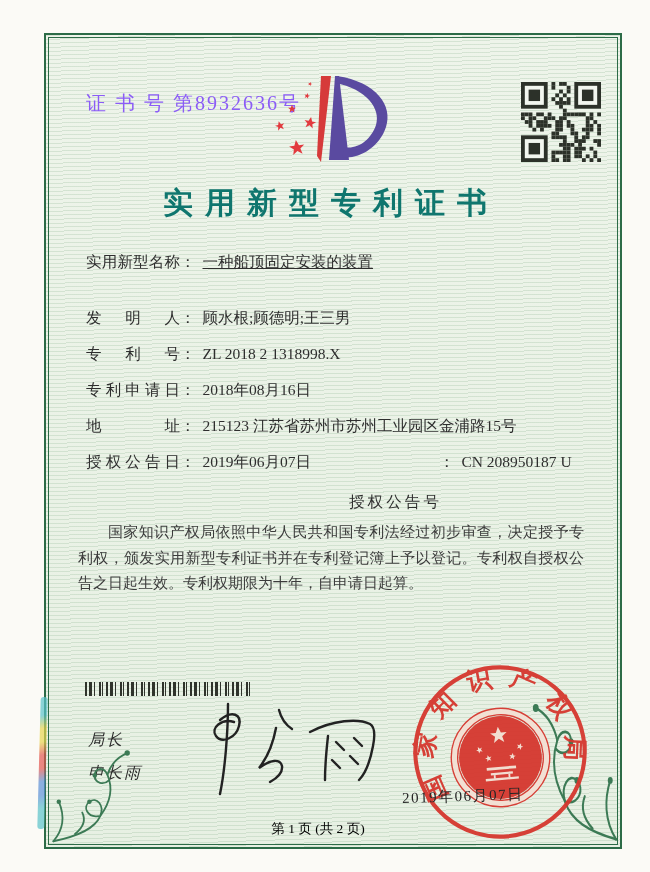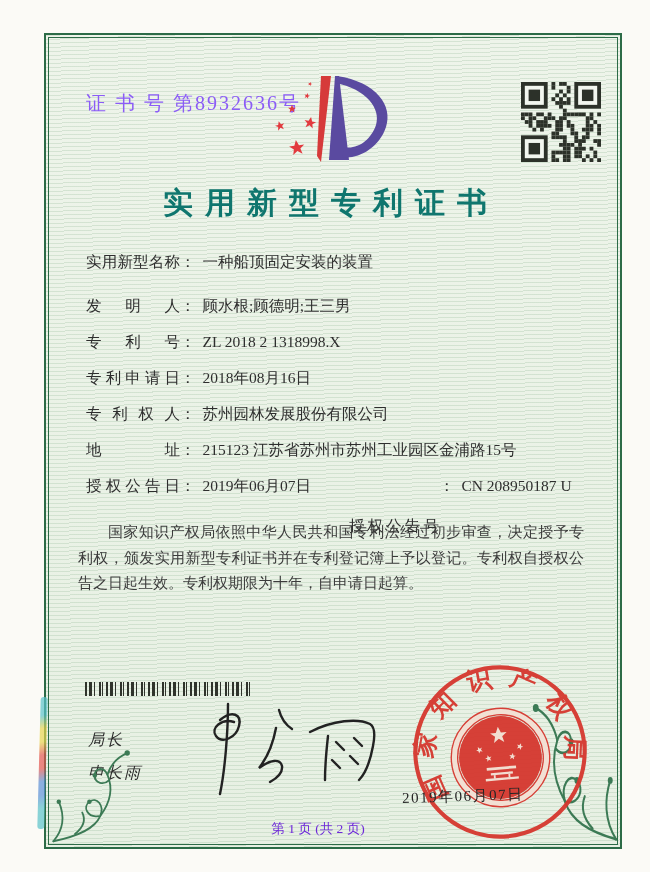--- a/index.html
+++ b/index.html
@@ -28,21 +28,21 @@
   }
   .logo{position:absolute;left:255px;top:70px;width:140px;height:105px;}
   .qr{position:absolute;left:521px;top:82px;width:80px;height:80px;}
   .title{
     position:absolute;left:0;right:0;top:183px;margin:0;
     text-align:center;font-size:30px;font-weight:bold;color:#0f766e;
     letter-spacing:12px;text-indent:12px;
   }
   .fields{position:absolute;left:86px;top:252px;right:60px;font-size:15.5px;color:#2e2e2e;}
   .frow{line-height:20px;margin-bottom:16px;white-space:nowrap;}
-  .frow.gap{margin-bottom:24px;}
+  .frow.gap{margin-bottom:36px;text-decoration:underline;}
   .flabel{display:inline-block;width:94px;text-align:justify;text-align-last:justify;vertical-align:top;}
   .fcolon{display:inline-block;}
   .fval{margin-left:7px;}
   .pair2{margin-left:34px;}
   .pair2 .flabel{width:90px;margin-top:40px;}
   .paras{position:absolute;left:78px;top:520px;right:66px;color:#3b3b3b;}
   .paras p{margin:0;font-size:15px;line-height:25.5px;text-indent:2em;text-align:justify;}
   .barcode{
     position:absolute;left:85px;top:682px;width:166px;height:14px;
     background:repeating-linear-gradient(90deg,
@@ -53,21 +53,21 @@
       #30342c 17px 18px,transparent 18px 21px);
   }
   .signer{position:absolute;left:88px;top:730px;font-size:16px;color:#2c2c2c;letter-spacing:2px;}
   .signer div{margin-bottom:12px;font-style:italic;}
   .signature{position:absolute;left:178px;top:698px;width:200px;height:100px;z-index:3;}
   .seal{position:absolute;left:408px;top:660px;width:184px;height:184px;transform:rotate(-5deg);z-index:4;opacity:.95;}
   .sealdate{
     position:absolute;left:402px;top:787px;z-index:5;
     font-size:15px;letter-spacing:1.5px;color:#262626;transform:rotate(-2deg);
   }
-  .pageno{position:absolute;left:0;right:14px;top:820px;text-align:center;font-size:13.5px;color:#6d28d9;}
+  .pageno{position:absolute;left:0;right:14px;top:820px;text-align:center;font-size:13.5px;color:#000000;}
   .flourish{position:absolute;z-index:2;}
   .fl-left{left:48px;top:742px;width:90px;height:104px;}
   .fl-right{right:28px;top:692px;width:98px;height:154px;transform:scaleX(-1);}
   .fiber{
     position:absolute;left:39px;top:697px;width:7px;height:132px;border-radius:3px;
     background:linear-gradient(168deg,#59c2c9 0 14%,#e8d44f 24% 34%,#e2554f 44% 54%,#5b8fd6 64% 74%,#59c2c9 84%);
     opacity:.7;transform:rotate(1.5deg);
   }
 </style>
 </head>
@@ -248,23 +248,20 @@
     <div class="frow">
       <span class="flabel">发明人</span><span class="fcolon">：</span><span class="fval">顾水根;顾德明;王三男</span>
     </div>
     <div class="frow">
       <span class="flabel">专利号</span><span class="fcolon">：</span><span class="fval">ZL 2018 2 1318998.X</span>
     </div>
     <div class="frow">
       <span class="flabel">专利申请日</span><span class="fcolon">：</span><span class="fval">2018年08月16日</span>
     </div>
     <div class="frow">
-      <span class="flabel">专利权人</span><span class="fcolon">：</span><span class="fval">苏州园林发展股份有限公司</span>
-    </div>
-    <div class="frow">
       <span class="flabel">地址</span><span class="fcolon">：</span><span class="fval">215123 江苏省苏州市苏州工业园区金浦路15号</span>
     </div>
     <div class="frow">
       <span><span class="flabel">授权公告日</span><span class="fcolon">：</span><span class="fval">2019年06月07日</span></span>
       <span class="pair2"><span class="flabel">授权公告号</span><span class="fcolon">：</span><span class="fval">CN 208950187 U</span></span>
     </div>
   </div>
 
   <div class="paras">
     <p>国家知识产权局依照中华人民共和国专利法经过初步审查，决定授予专利权，颁发实用新型专利证书并在专利登记簿上予以登记。专利权自授权公告之日起生效。专利权期限为十年，自申请日起算。</p>

